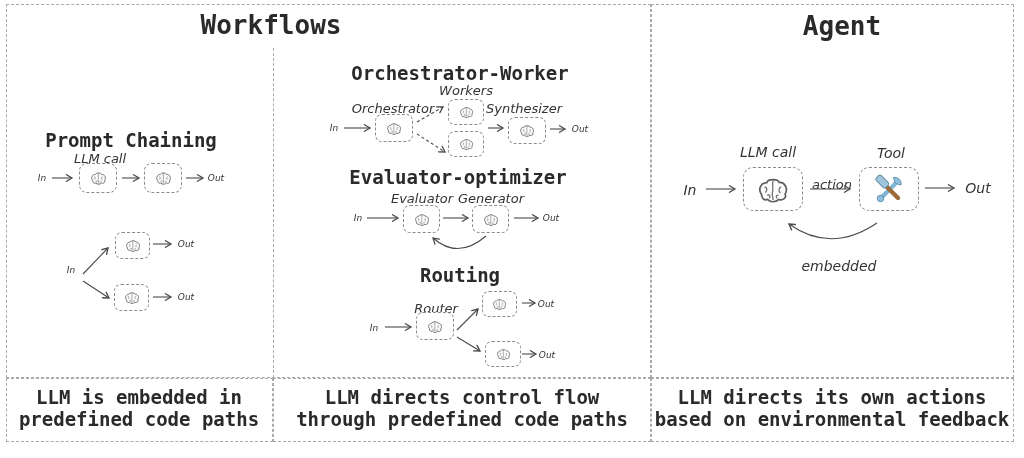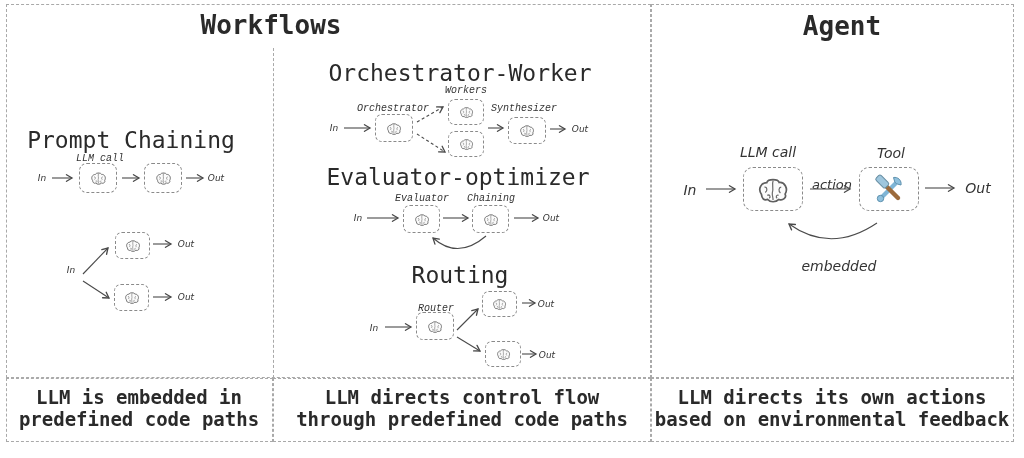--- a/index.html
+++ b/index.html
@@ -7,28 +7,28 @@
     position:relative; width:1024px; height:458px; background:#ffffff;
     font-family:"DejaVu Sans Mono","Liberation Mono",monospace; color:#2a2a2a;
     overflow:hidden;
     padding-left:28px;
   }
   .dbox { position:absolute; border:1px dashed #a9a9a9; box-sizing:border-box; }
   .vdivider { position:absolute; width:0; border-left:1px dashed #a9a9a9; }
   
   .ct { position:absolute; transform:translate(-50%,-50%); white-space:nowrap; }
   .title   { font-size:26px; font-weight:bold; }
-  .heading { font-size:23px; font-weight:normal; }
+  .heading { font-size:19px; font-weight:bold; }
   .cap     { font-size:19px; font-weight:bold;text-align:right; }
   
   .hl {
     position:absolute; transform:translate(-50%,-50%); white-space:nowrap;
     font-family:"DejaVu Sans","Liberation Sans",sans-serif; font-style:italic; color:#333;
   }
-  .xs { font-size:10px;font-family:Liberation Mono, monospace; }
+  .xs { font-size:13px; }
   .sm { font-size:9px; }
   .md { font-size:13px;margin-top:16px; }
   .lg { font-size:14px; }
   
   .node {
     position:absolute; border:1px dashed #8a8a8a; border-radius:8px;
     display:flex; align-items:center; justify-content:center;
     background:#ffffff; box-sizing:border-box;
   }
   .node.big { border-radius:10px; }
@@ -90,21 +90,21 @@
   <span class="hl sm" style="left:186px;top:244px">Out</span>
   <span class="hl sm" style="left:186px;top:297px">Out</span>
 
   <span class="hl xs" style="left:393px;top:108px">Orchestrator</span>
   <span class="hl xs" style="left:466px;top:90px">Workers</span>
   <span class="hl xs" style="left:524px;top:108px">Synthesizer</span>
   <span class="hl sm" style="left:334px;top:128px">In</span>
   <span class="hl sm" style="left:580px;top:129px">Out</span>
 
   <span class="hl xs" style="left:422px;top:198px">Evaluator</span>
-  <span class="hl xs" style="left:491px;top:198px">Chaining</span>
+  <span class="hl xs" style="left:491px;top:198px">Generator</span>
   <span class="hl sm" style="left:358px;top:218px">In</span>
   <span class="hl sm" style="left:551px;top:218px">Out</span>
 
   <span class="hl xs" style="left:436px;top:308px">Router</span>
   <span class="hl sm" style="left:374px;top:328px">In</span>
   <span class="hl sm" style="left:546px;top:304px">Out</span>
   <span class="hl sm" style="left:547px;top:355px">Out</span>
 
   <span class="hl lg" style="left:768px;top:152px">LLM call</span>
   <span class="hl lg" style="left:891px;top:153px">Tool</span>

